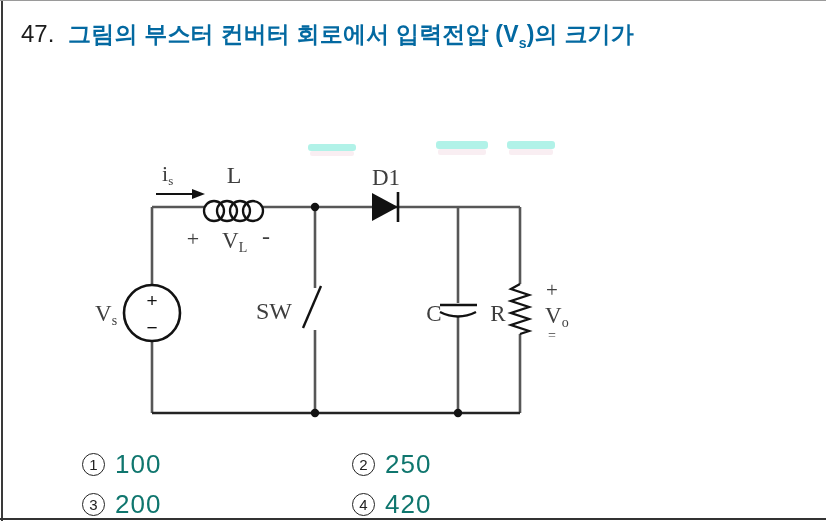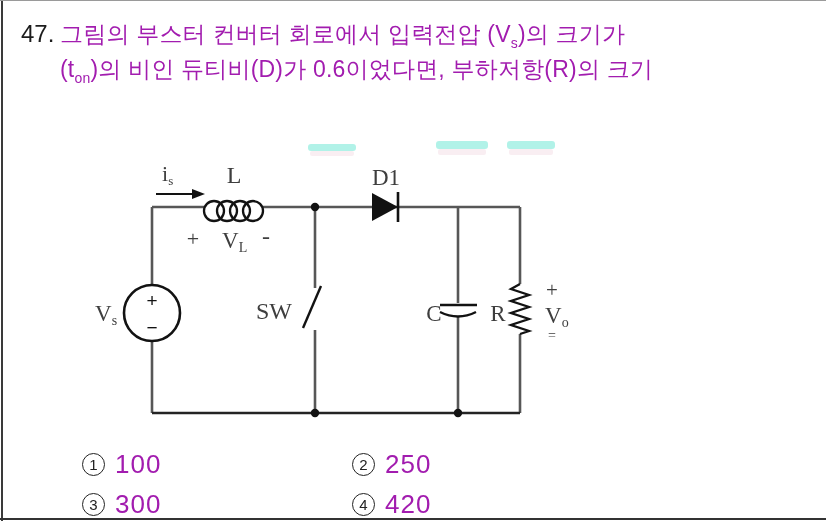--- a/index.html
+++ b/index.html
@@ -4,49 +4,48 @@
 <style>
   html,body{margin:0;padding:0;background:#fff;}
   .page{position:relative;width:826px;height:521px;background:#ffffff;overflow:hidden;
         font-family:"Liberation Sans","DejaVu Sans",sans-serif;color:#1c1c1c;}
   .edge{position:absolute;background:#444;}
   .edge-left{left:1px;top:0;width:2px;height:521px;background:#3a3a3a;}
   .edge-top{left:0;top:0;width:826px;height:1px;background:#9a9a9a;}
   .edge-bottom{left:0;top:518px;width:826px;height:2px;background:#333;}
 
   .qnum{position:absolute;left:21px;top:17px;font-size:24px;line-height:34.5px;color:#1c1c1c;}
-  .qtext{position:absolute;left:60px;top:17px;width:752px;font-size:23px;line-height:34.5px;
-         color:#a21caf;letter-spacing:0.2px;}
+  .qtext{position:absolute;left:68px;top:17px;width:752px;font-size:23px;line-height:34.5px;
+         color:#0369a1;letter-spacing:0.2px;font-weight:bold;}
   .qline{white-space:nowrap;}
   .qtext sub{font-size:14px;line-height:0;}
 
   .circuit-svg{position:absolute;left:0;top:0;}
   .clabel{font-family:"Liberation Serif","DejaVu Serif",serif;fill:#3e3e3e;}
 
   .choices{position:absolute;left:0;top:0;width:826px;}
   .choice{position:absolute;display:flex;align-items:center;height:26px;}
   .c1{left:82px;top:451px;} .c2{left:352px;top:451px;}
   .c3{left:82px;top:491px;} .c4{left:352px;top:491px;}
   .cnum{width:23px;height:23px;border:1.6px solid #222;border-radius:50%;
         display:flex;align-items:center;justify-content:center;
         font-size:15px;color:#222;box-sizing:border-box;}
-  .cval{margin-left:10px;font-size:26px;color:#a21caf;letter-spacing:1px;}
+  .cval{margin-left:10px;font-size:26px;color:#0f766e;letter-spacing:1px;}
 </style>
 </head>
 <body>
 
 <div class="page">
   <div class="edge edge-left"></div>
   <div class="edge edge-top"></div>
   <div class="edge edge-bottom"></div>
 
   <div class="qnum">47.</div>
   <div class="qtext">
     <div class="qline"><span>그림의 부스터 컨버터 회로에서 입력전압 (V</span><sub>s</sub><span>)의 크기가</span></div>
-    <div class="qline"><span>(t</span><sub>on</sub><span>)의 비인 듀티비(D)가 0.6이었다면, 부하저항(R)의 크기</span></div>
   </div>
 
   <svg class="circuit-svg" width="826" height="521" viewBox="0 0 826 521">
 
     <g>
       <rect x="308" y="144" width="48" height="7" rx="3" opacity="0.9" fill="#a9f1e6"></rect>
       <rect x="436" y="141" width="52" height="8" rx="3" opacity="0.9" fill="#a9f1e6"></rect>
       <rect x="507" y="141" width="48" height="8" rx="3" opacity="0.9" fill="#a9f1e6"></rect>
       <rect x="310" y="151" width="44" height="5" rx="2" opacity="0.7" fill="#f7e7ec"></rect>
       <rect x="438" y="149" width="48" height="6" rx="2" opacity="0.7" fill="#f7e7ec"></rect>
@@ -129,20 +128,20 @@
     <div class="choice c1">
       <span class="cnum">1</span>
       <span class="cval">100</span>
     </div>
     <div class="choice c2">
       <span class="cnum">2</span>
       <span class="cval">250</span>
     </div>
     <div class="choice c3">
       <span class="cnum">3</span>
-      <span class="cval">300</span>
+      <span class="cval">200</span>
     </div>
     <div class="choice c4">
       <span class="cnum">4</span>
       <span class="cval">420</span>
     </div>
   </div>
 </div>
 
 </body></html>

